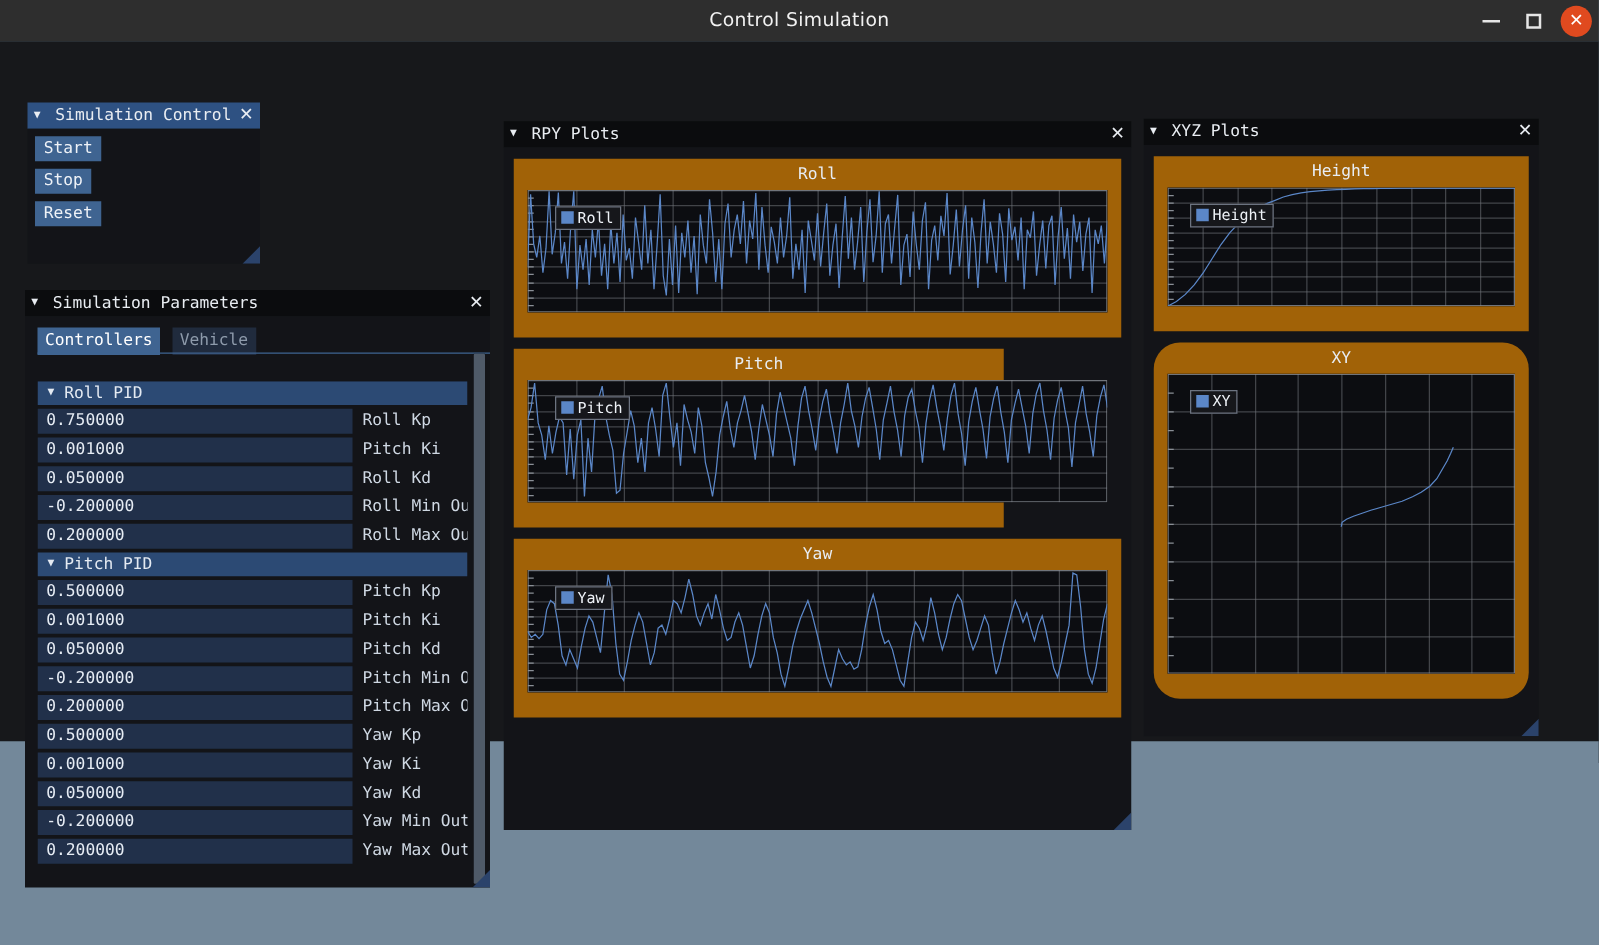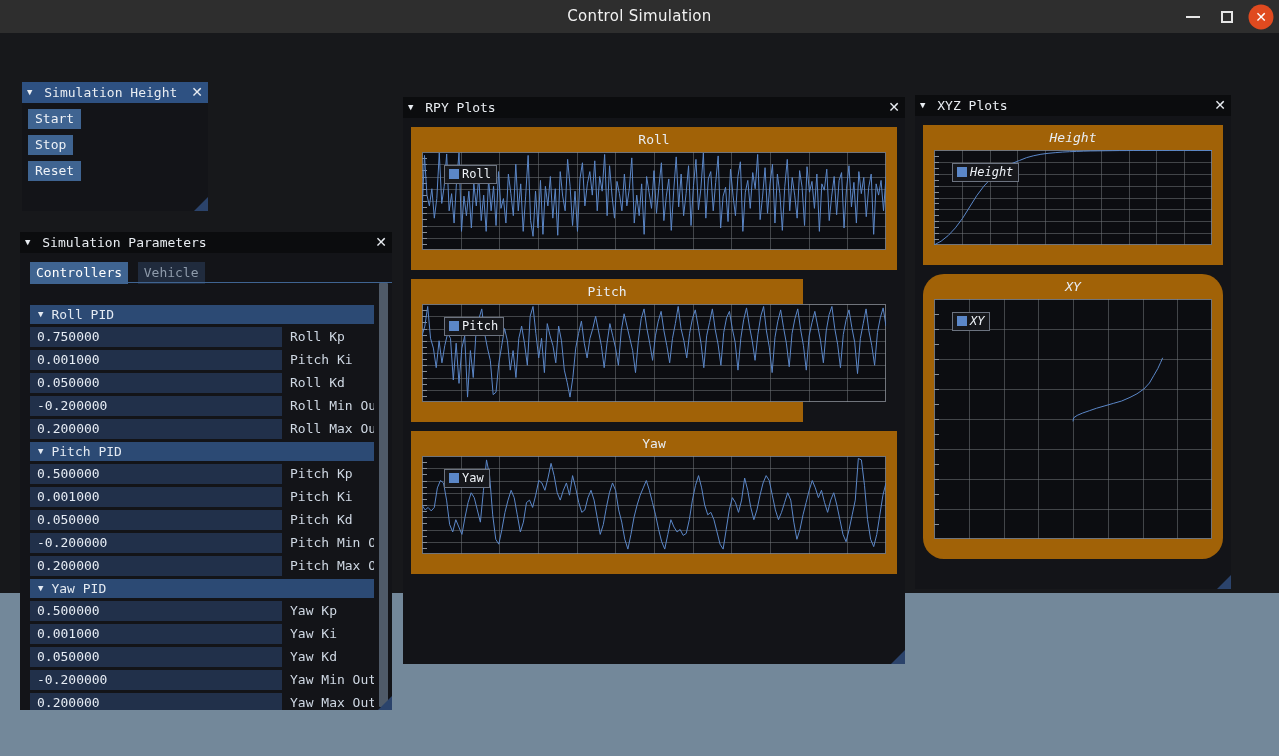--- a/index.html
+++ b/index.html
@@ -97,21 +97,21 @@
   }
   .vscroll{
     position:absolute;right:4px;top:30px;width:9px;bottom:12px;background:#0c0d10;
   }
   .vscroll .thumb{position:absolute;left:0;top:0;width:9px;height:424px;background:#4f5a68;border-radius:1px;}
 
   
   #rpy-plots{left:403px;top:64px;width:502px;height:567px;}
   #rpy-plots .pbody{height:546px;padding:9px 8px 0 8px;}
   #xyz-plots{left:915px;top:62px;width:316px;height:494px;}
-  #xyz-plots .pbody{height:473px;padding:9px 8px 0 8px;font-style:italic;}
+  #xyz-plots .pbody{height:473px;padding:9px 8px 0 8px;}
 
   .plotbox{background:#a16207;box-sizing:border-box;padding:0;margin:0 0 9px 0;position:relative;}
   .plottitle{text-align:center;color:#e8edf4;font-size:13px;line-height:14px;padding:6px 0 5px 0;}
   .plotarea{position:relative;background:#0c0d11;margin:0 11px 11px 11px;overflow:hidden;}
   .plotarea svg{display:block;}
   .legend{
     position:absolute;background:#16171b;border:1px solid #6c7380;
     padding:2px 5px 2px 4px;font-size:12px;line-height:13px;color:#eef2f7;white-space:nowrap;
   }
   .legend .sw{display:inline-block;width:10px;height:10px;background:#5b87c8;vertical-align:-1px;margin-right:3px;}
@@ -131,21 +131,21 @@
     <span class="circle"></span>
     <span class="glyph">✕</span>
   </div>
 </div>
 
 <div id="appcanvas">
 
   <div class="panel" id="sim-control">
     <div class="pbar active">
       <span class="arrow">▼</span>
-      <span class="ptitle">Simulation Height</span>
+      <span class="ptitle">Simulation Control</span>
       <span class="xbtn">✕</span>
     </div>
     <div class="pbody">
       <div class="btn">Start</div>
       <div class="btn">Stop</div>
       <div class="btn">Reset</div>
       <div class="grip"></div>
     </div>
   </div>
 
@@ -198,21 +198,20 @@
             <div class="lbl">Pitch Kd</div>
           </div>
           <div class="prow">
             <div class="val">-0.200000</div>
             <div class="lbl">Pitch Min Output</div>
           </div>
           <div class="prow">
             <div class="val">0.200000</div>
             <div class="lbl">Pitch Max Output</div>
           </div>
-          <div class="hdr"><span class="arrow">▼</span><span>Yaw PID</span></div>
           <div class="prow">
             <div class="val">0.500000</div>
             <div class="lbl">Yaw Kp</div>
           </div>
           <div class="prow">
             <div class="val">0.001000</div>
             <div class="lbl">Yaw Ki</div>
           </div>
           <div class="prow">
             <div class="val">0.050000</div>

